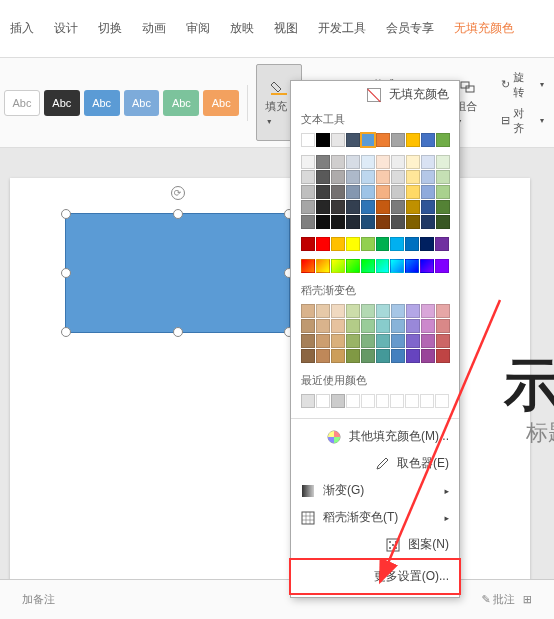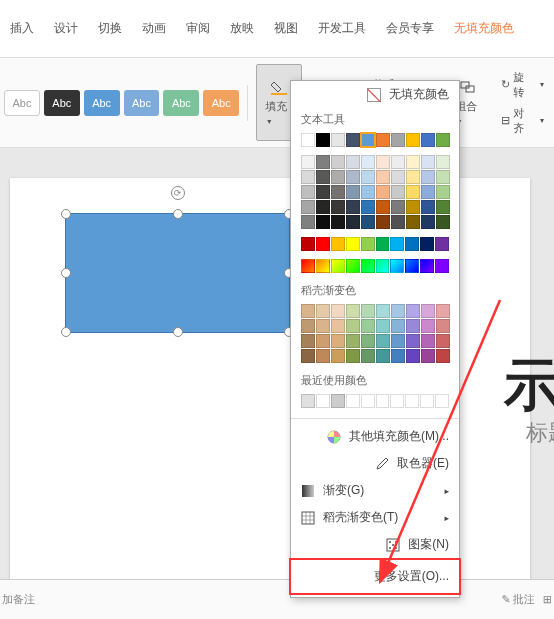--- a/index.html
+++ b/index.html
@@ -49,21 +49,21 @@
     .panel-item.highlighted { background: #fff; border: 2px solid #f33; margin: 0 -2px -2px -2px; padding: 8px 10px; }
     .panel-section-label { padding: 4px 10px; color: #666; font-size: 11px; }
     .nofill-box { width: 14px; height: 14px; border: 1px solid #999; position: relative; }
     .nofill-box::after { content: ''; position: absolute; width: 18px; height: 1px; background: #d33; transform: rotate(45deg); top: 6px; left: -3px; }
     
     .color-grid { display: grid; grid-template-columns: repeat(10, 14px); gap: 1px; padding: 2px 10px 6px; }
     .color-cell { width: 14px; height: 14px; border: 1px solid rgba(0,0,0,0.15); cursor: pointer; }
     .color-cell.selected { outline: 2px solid #f5a623; outline-offset: -1px; }
     .color-row { display: flex; gap: 1px; padding: 2px 10px 6px; }
     
-    .notes-bar { position: absolute; bottom: 0; left: 0; right: 0; height: 40px; border-top: 1px solid #ccc; background: #fafafa; display: flex; align-items: center; padding: 0 2px; font-size: 11px; color: #888; }
+    .notes-bar { position: absolute; bottom: 0; left: 0; right: 0; height: 40px; border-top: 1px solid #ccc; background: #fafafa; display: flex; align-items: center; padding: 0 22px; font-size: 11px; color: #888; }
     
     .annotation-arrow { position: absolute; z-index: 200; pointer-events: none; }
     
     .small-icon { width: 14px; height: 14px; display: inline-block; }
   </style>
 </head>
 <body>
 
 <div class="tabs">
   <div class="tab">插入</div>

